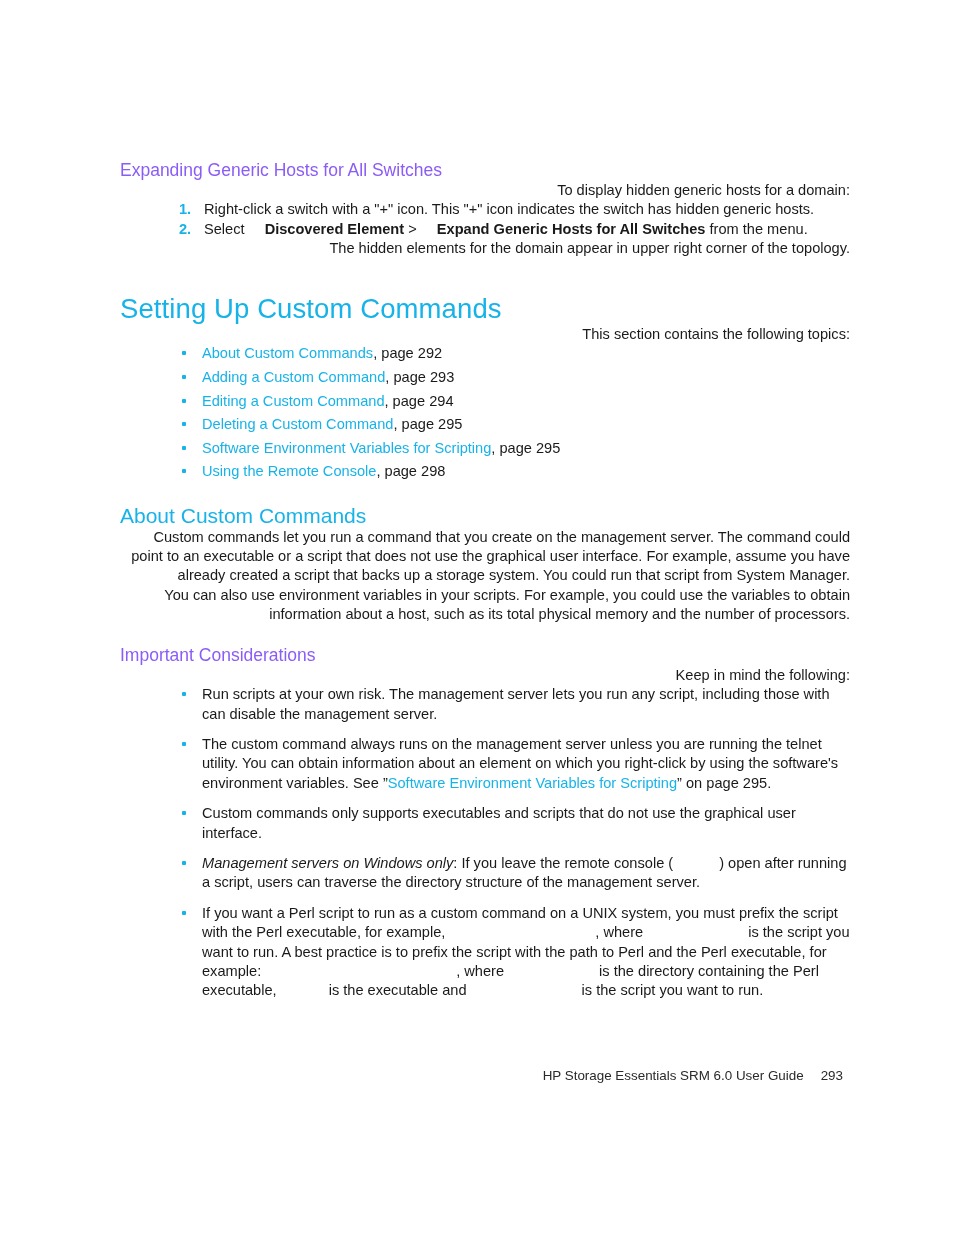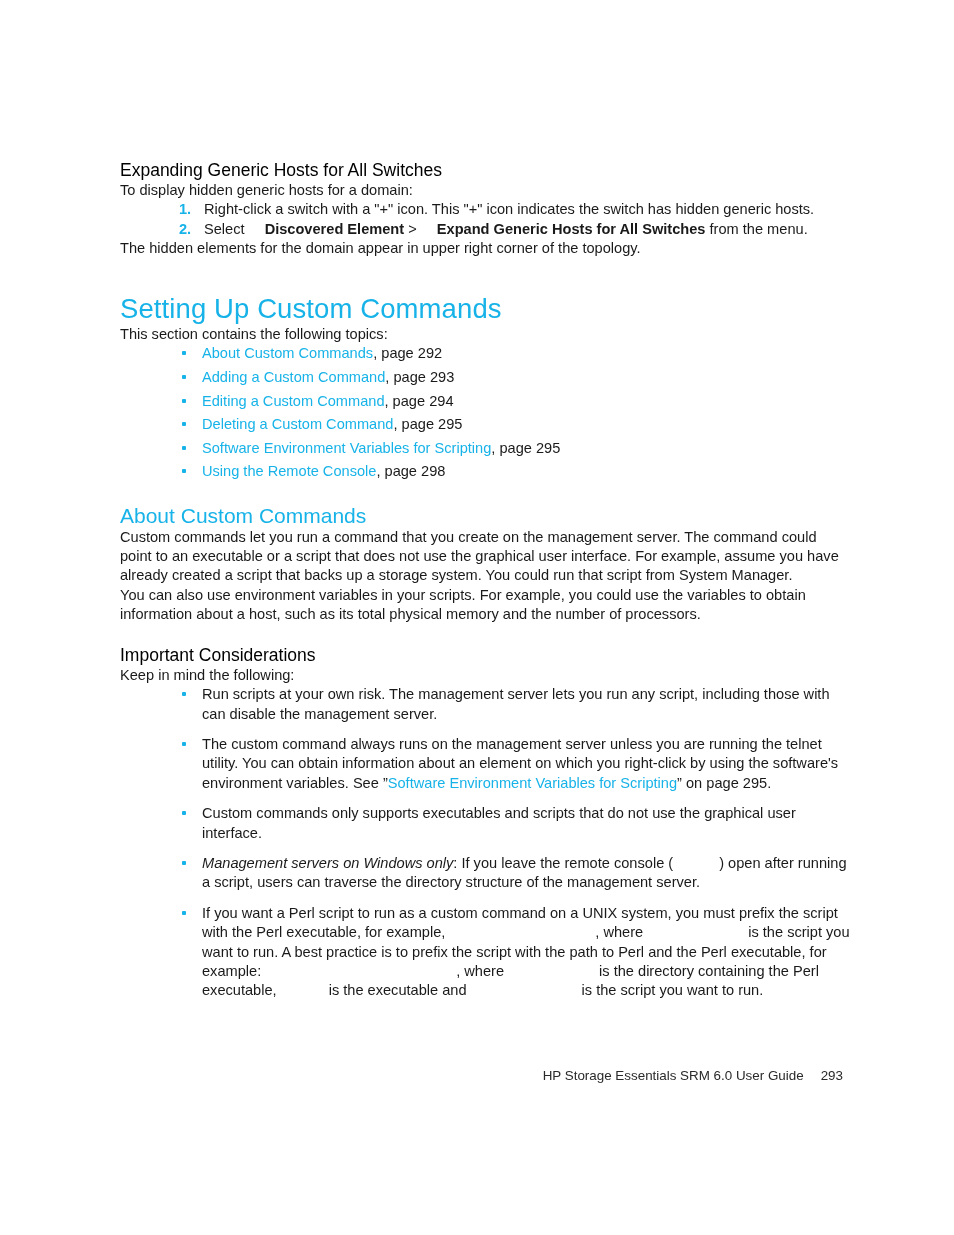--- a/index.html
+++ b/index.html
@@ -37,38 +37,39 @@
   }
   .h2 {
     color: #17b3e8;
     font-size: 21px;
     font-weight: normal;
     margin: 0;
     padding: 0;
     line-height: 1.2;
   }
   .h3 {
-    color: #000000;
+    color: #8b5cf6;
     font-size: 17.5px;
     font-weight: normal;
     margin: 0;
     padding: 0;
     line-height: 1.2;
   }
 
   
   .body-indent {
     margin-left: 56px;
   }
   p.para {
     font-size: 14.6px;
     line-height: 19.2px;
     margin: 0;
     padding: 0;
     color: #1a1a1a;
+    text-align: right;
   }
 
   
   ol.steps {
     list-style: none;
     margin: 0;
     padding: 0;
     margin-left: 56px;
   }
   ol.steps > li {

